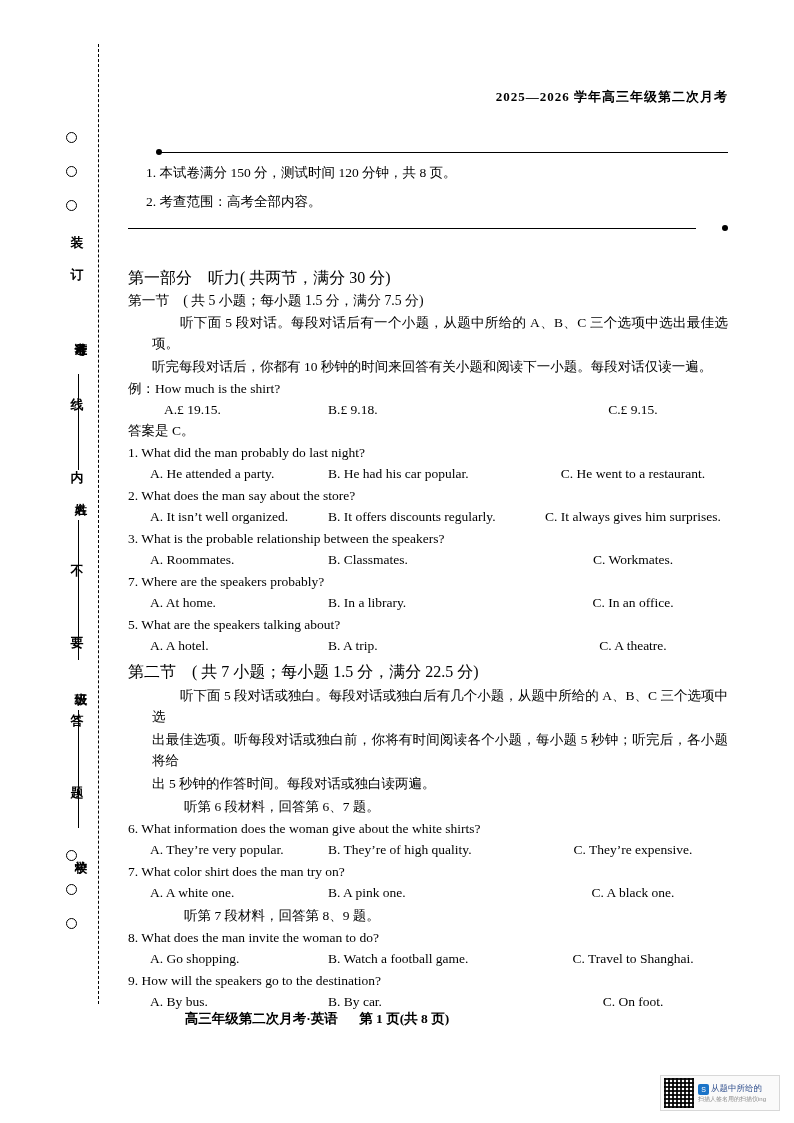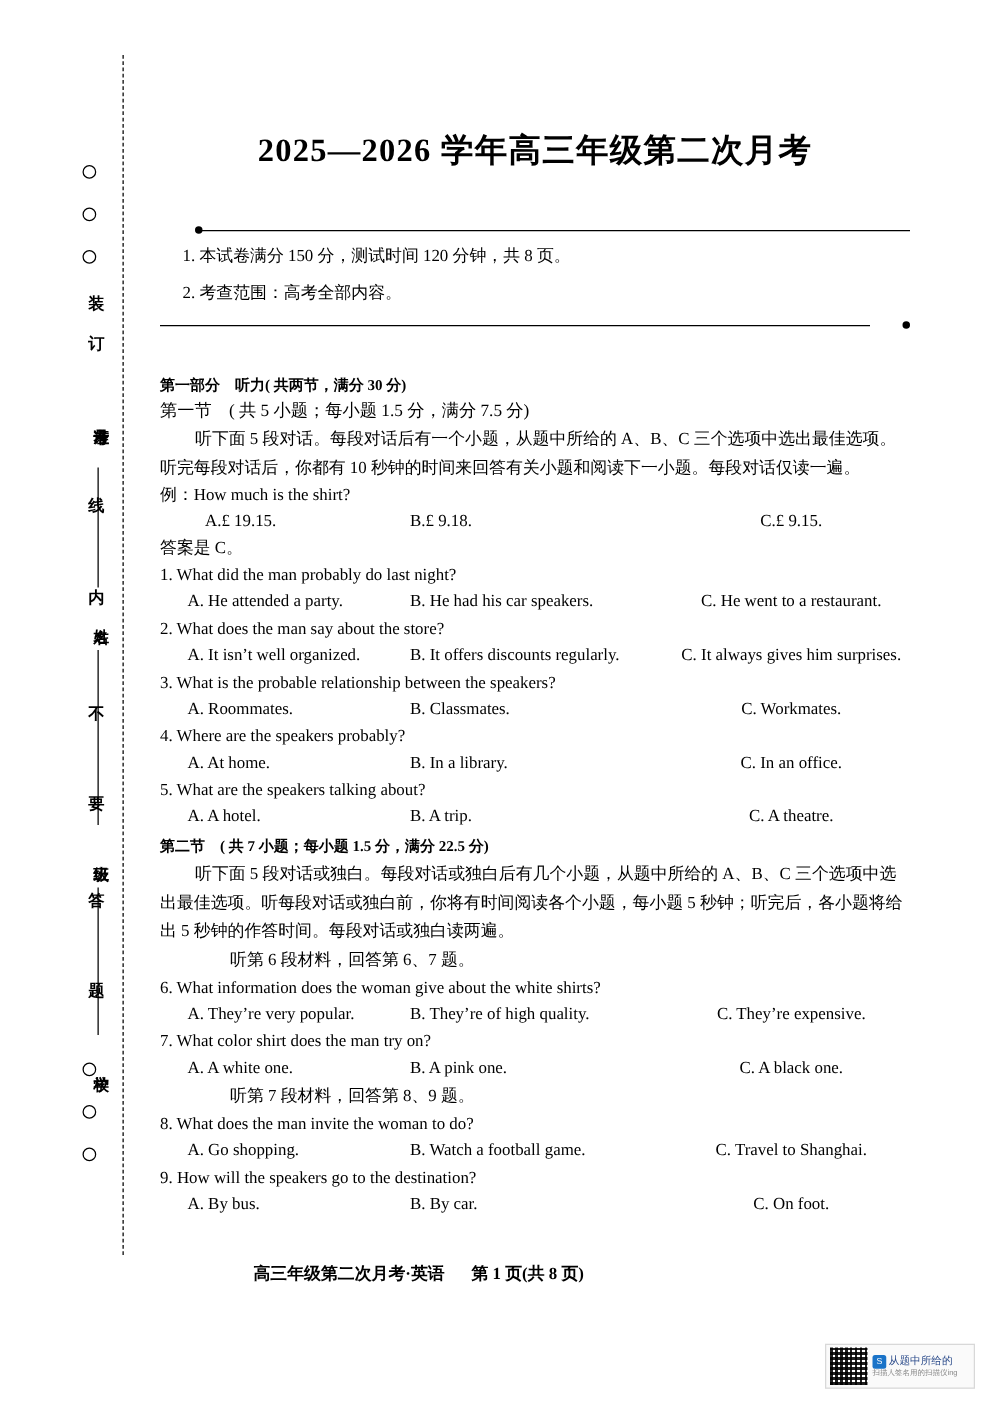--- a/index.html
+++ b/index.html
@@ -76,25 +76,25 @@
   }
 
   
   .content {
     position: absolute;
     left: 128px;
     top: 60px;
     width: 600px;
   }
   .doc-title {
-    text-align: center;
-    font-size: 26px;
+    text-align: right;
+    font-size: 13px;
     font-weight: bold;
     letter-spacing: 1px;
-    margin-top: 43px;
+    margin-top: 28px;
     font-family: "Liberation Serif", serif;
   }
   .doc-subject {
     text-align: center;
     font-size: 17px;
     font-weight: bold;
     letter-spacing: 8px;
     margin-top: 24px;
   }
   .notice-box {
@@ -123,33 +123,34 @@
   }
   .rule-top .dot { left: 28px; }
   .rule-bottom .dot { right: 0px; }
   .notice-line {
     font-size: 13.5px;
     margin: 9px 0 9px 18px;
     line-height: 20px;
   }
 
   .section-head {
-    font-size: 12px;
-    font-weight: bold;
+    font-size: 16px;
+    font-weight: normal;
     margin-top: 26px;
   }
   .sub-head {
     font-size: 13.8px;
     margin-top: 3px;
   }
   .para {
     font-size: 13.5px;
     line-height: 21px;
     margin-top: 2px;
     text-align: justify;
+    margin-left: 24px;
   }
   .indent { text-indent: 28px; }
 
   .q {
     font-size: 13.5px;
     line-height: 21px;
     margin-top: 1px;
   }
   .opts {
     display: flex;
@@ -176,21 +177,20 @@
 
   
   .footer {
     position: absolute;
     left: 0;
     top: 1010px;
     width: 634px;
     text-align: center;
     font-size: 13.5px;
     font-weight: bold;
-    padding-left: 18px;
   }
   .footer .inner { display: inline-block; }
   .footer .pagenum { margin-left: 18px; font-weight: bold; }
 
   
   .scan {
     position: absolute;
     right: 14px;
     bottom: 12px;
     width: 120px;
@@ -288,39 +288,39 @@
     <div class="opts ex">
       <span class="o1">A.£ 19.15.</span>
       <span class="o2">B.£ 9.18.</span>
       <span class="o3">C.£ 9.15.</span>
     </div>
     <div class="answer-line">答案是 C。</div>
 
     <div class="q">1. What did the man probably do last night?</div>
     <div class="opts">
       <span class="o1">A. He attended a party.</span>
-      <span class="o2">B. He had his car speakers.</span>
+      <span class="o2">B. He had his car popular.</span>
       <span class="o3">C. He went to a restaurant.</span>
     </div>
 
     <div class="q">2. What does the man say about the store?</div>
     <div class="opts">
       <span class="o1">A. It isn’t well organized.</span>
       <span class="o2">B. It offers discounts regularly.</span>
       <span class="o3">C. It always gives him surprises.</span>
     </div>
 
     <div class="q">3. What is the probable relationship between the speakers?</div>
     <div class="opts">
       <span class="o1">A. Roommates.</span>
       <span class="o2">B. Classmates.</span>
       <span class="o3">C. Workmates.</span>
     </div>
 
-    <div class="q">4. Where are the speakers probably?</div>
+    <div class="q">7. Where are the speakers probably?</div>
     <div class="opts">
       <span class="o1">A. At home.</span>
       <span class="o2">B. In a library.</span>
       <span class="o3">C. In an office.</span>
     </div>
 
     <div class="q">5. What are the speakers talking about?</div>
     <div class="opts">
       <span class="o1">A. A hotel.</span>
       <span class="o2">B. A trip.</span>

